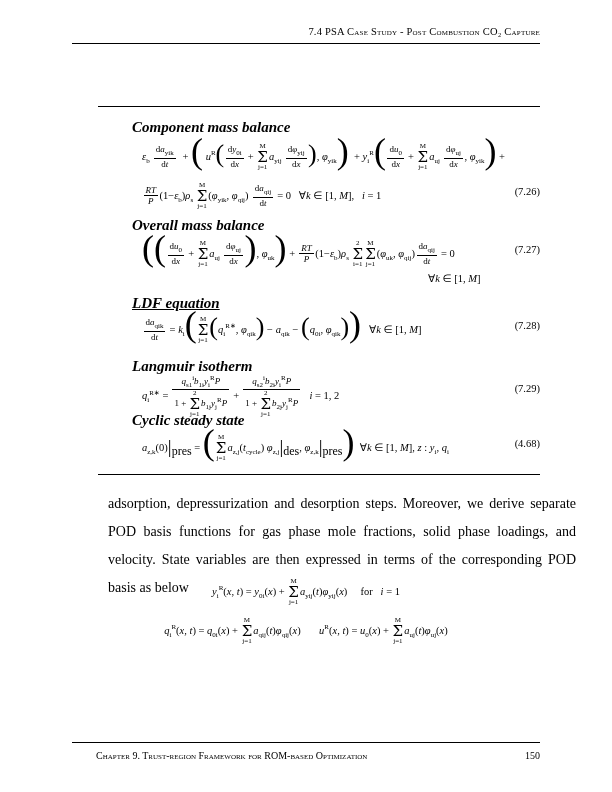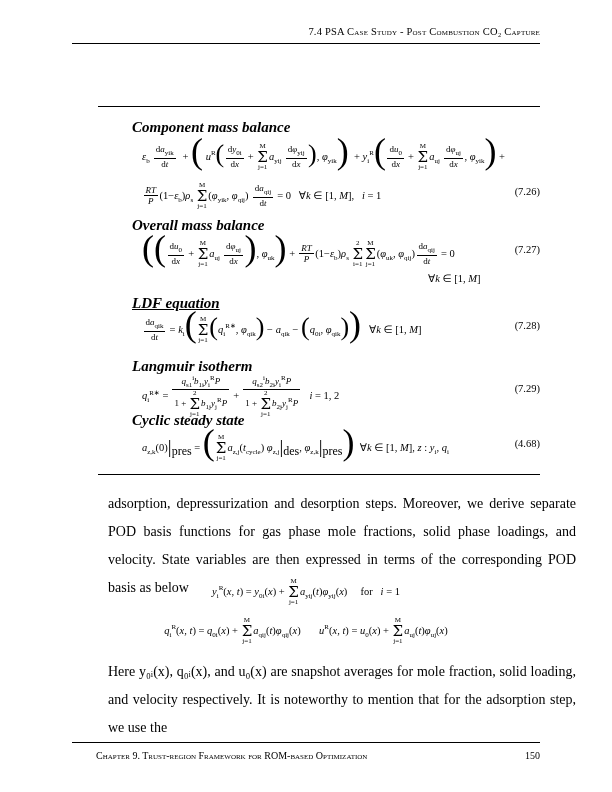--- a/index.html
+++ b/index.html
@@ -252,21 +252,20 @@
   <div class="bodytext" style="top:490px;">adsorption, depressurization and desorption steps. Moreover, we derive separate POD basis functions for gas phase mole fractions, solid phase loadings, and velocity. State variables are then expressed in terms of the corresponding POD basis as below</div>
 
   <div class="dispeq" style="top:578px;">
     <span class="it">y</span><sub>i</sub><sup>R</sup>(<span class="it">x</span>, <span class="it">t</span>) = <span class="it">y</span><sub>0i</sub>(<span class="it">x</span>) +&nbsp;<span class="sum"><span class="top">M</span><span class="sig">Σ</span><span class="bot">j=1</span></span><span class="it">a</span><sub>yij</sub>(<span class="it">t</span>)<span class="it">φ</span><sub>yij</sub>(<span class="it">x</span>)&nbsp;&nbsp;&nbsp;&nbsp;&nbsp;for&nbsp;&nbsp;&nbsp;<span class="it">i</span> = 1
   </div>
 
   <div class="dispeq" style="top:617px;">
     <span class="it">q</span><sub>i</sub><sup>R</sup>(<span class="it">x</span>, <span class="it">t</span>) = <span class="it">q</span><sub>0i</sub>(<span class="it">x</span>) +&nbsp;<span class="sum"><span class="top">M</span><span class="sig">Σ</span><span class="bot">j=1</span></span><span class="it">a</span><sub>qij</sub>(<span class="it">t</span>)<span class="it">φ</span><sub>qij</sub>(<span class="it">x</span>)&nbsp;&nbsp;&nbsp;&nbsp;&nbsp;&nbsp;&nbsp;<span class="it">u</span><sup>R</sup>(<span class="it">x</span>, <span class="it">t</span>) = <span class="it">u</span><sub>0</sub>(<span class="it">x</span>) +&nbsp;<span class="sum"><span class="top">M</span><span class="sig">Σ</span><span class="bot">j=1</span></span><span class="it">a</span><sub>uj</sub>(<span class="it">t</span>)<span class="it">φ</span><sub>uj</sub>(<span class="it">x</span>)
   </div>
 
-  <div class="bodytext" style="top:658px;">Here y₀ᵢ(x), q₀ᵢ(x), and u₀(x) are snapshot averages for mole fraction, solid loading, and velocity respectively. It is noteworthy to mention that for the adsorption step, we use the</div>
 
   <div class="footer-rule"></div>
   <div class="footer">
     <span class="ftitle smallcaps">Chapter 9. Trust-region Framework for ROM-based Optimization</span>
     <span class="fpage">150</span>
   </div>
 
 </div>
 
 </body></html>

